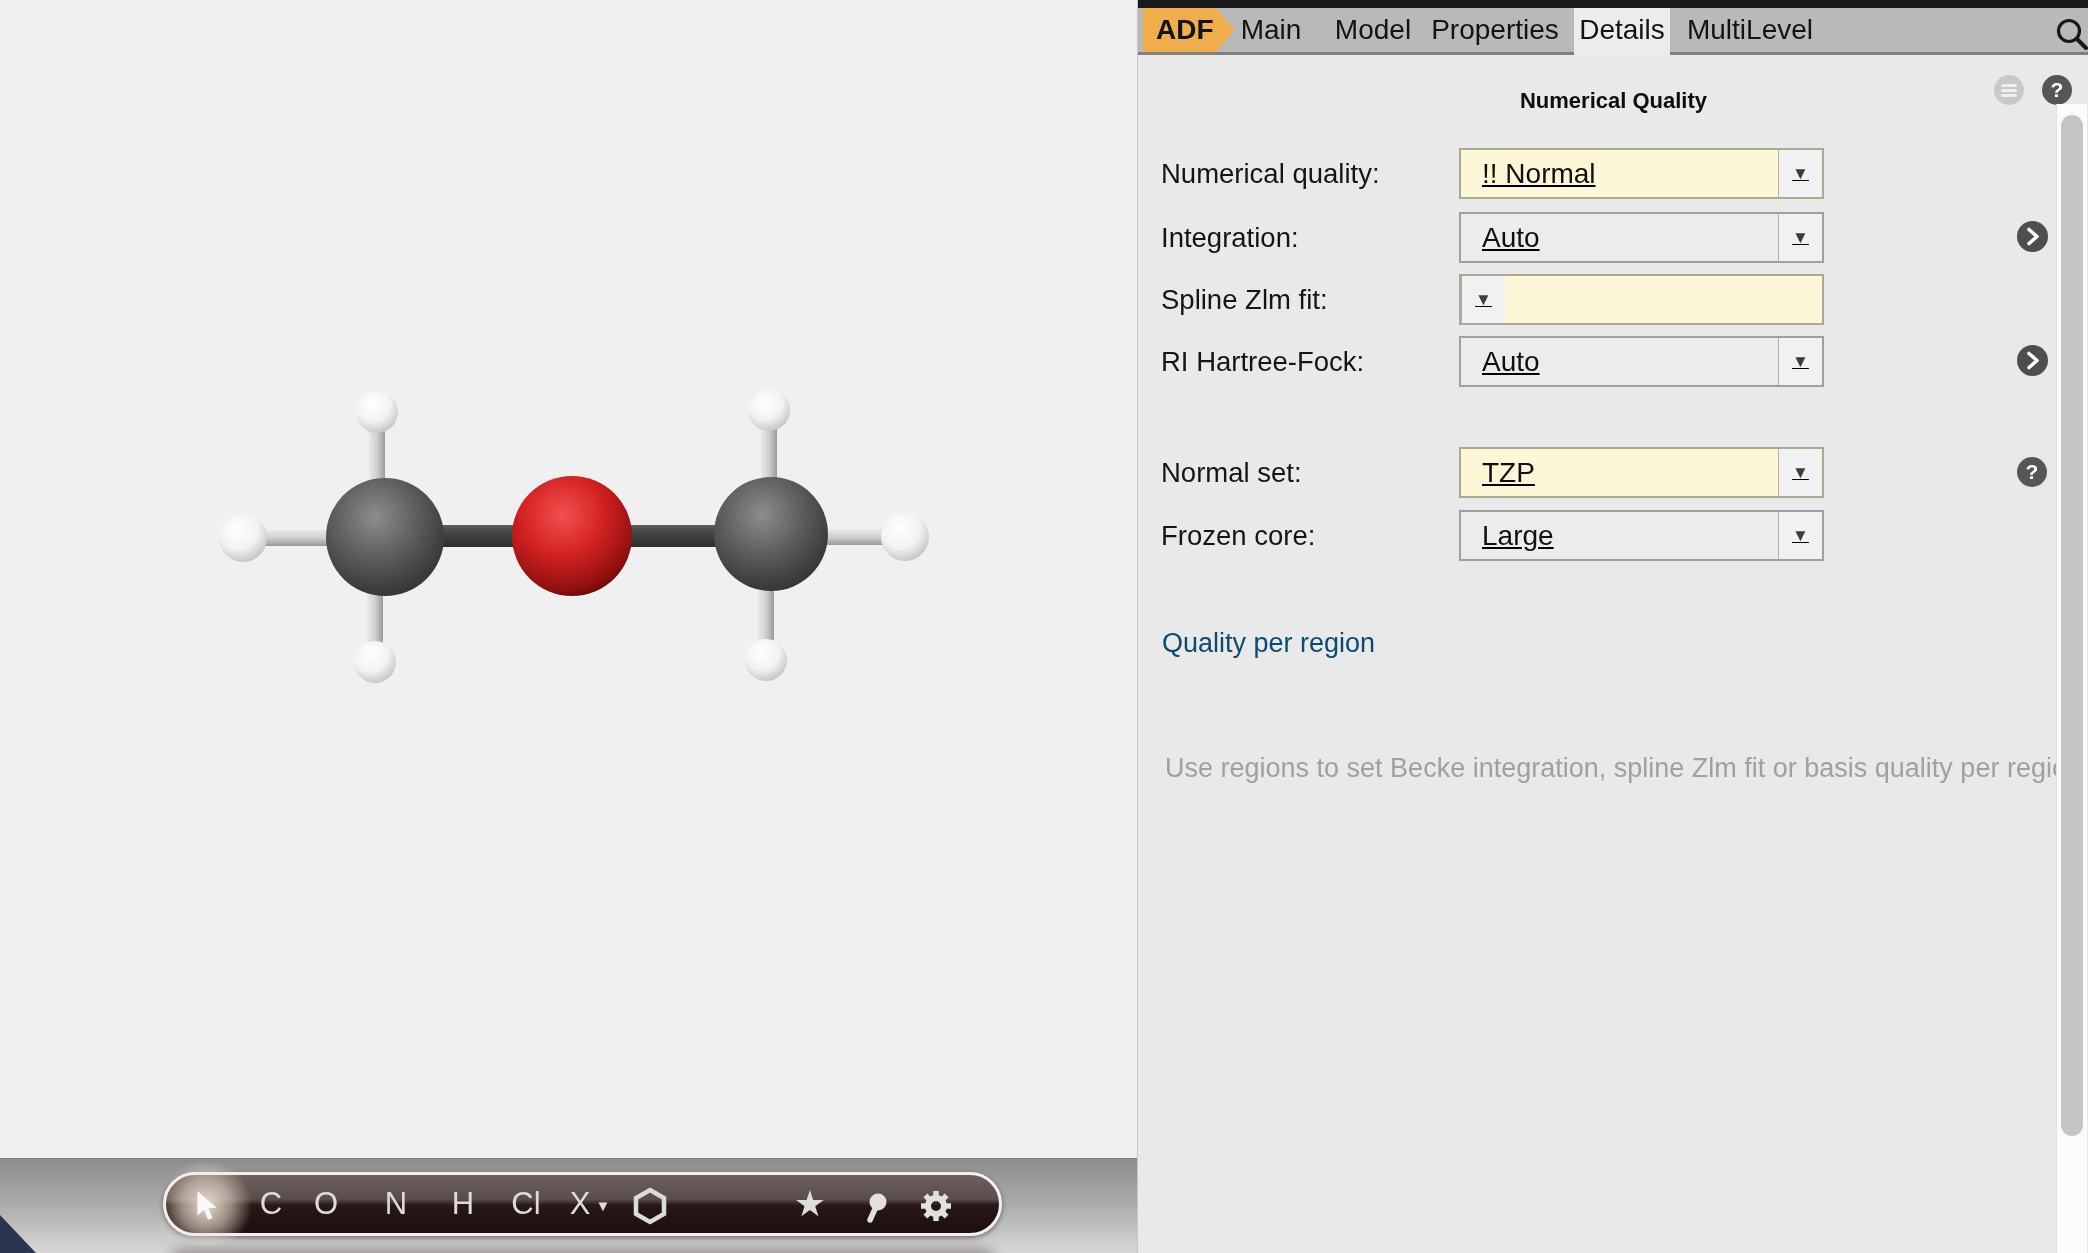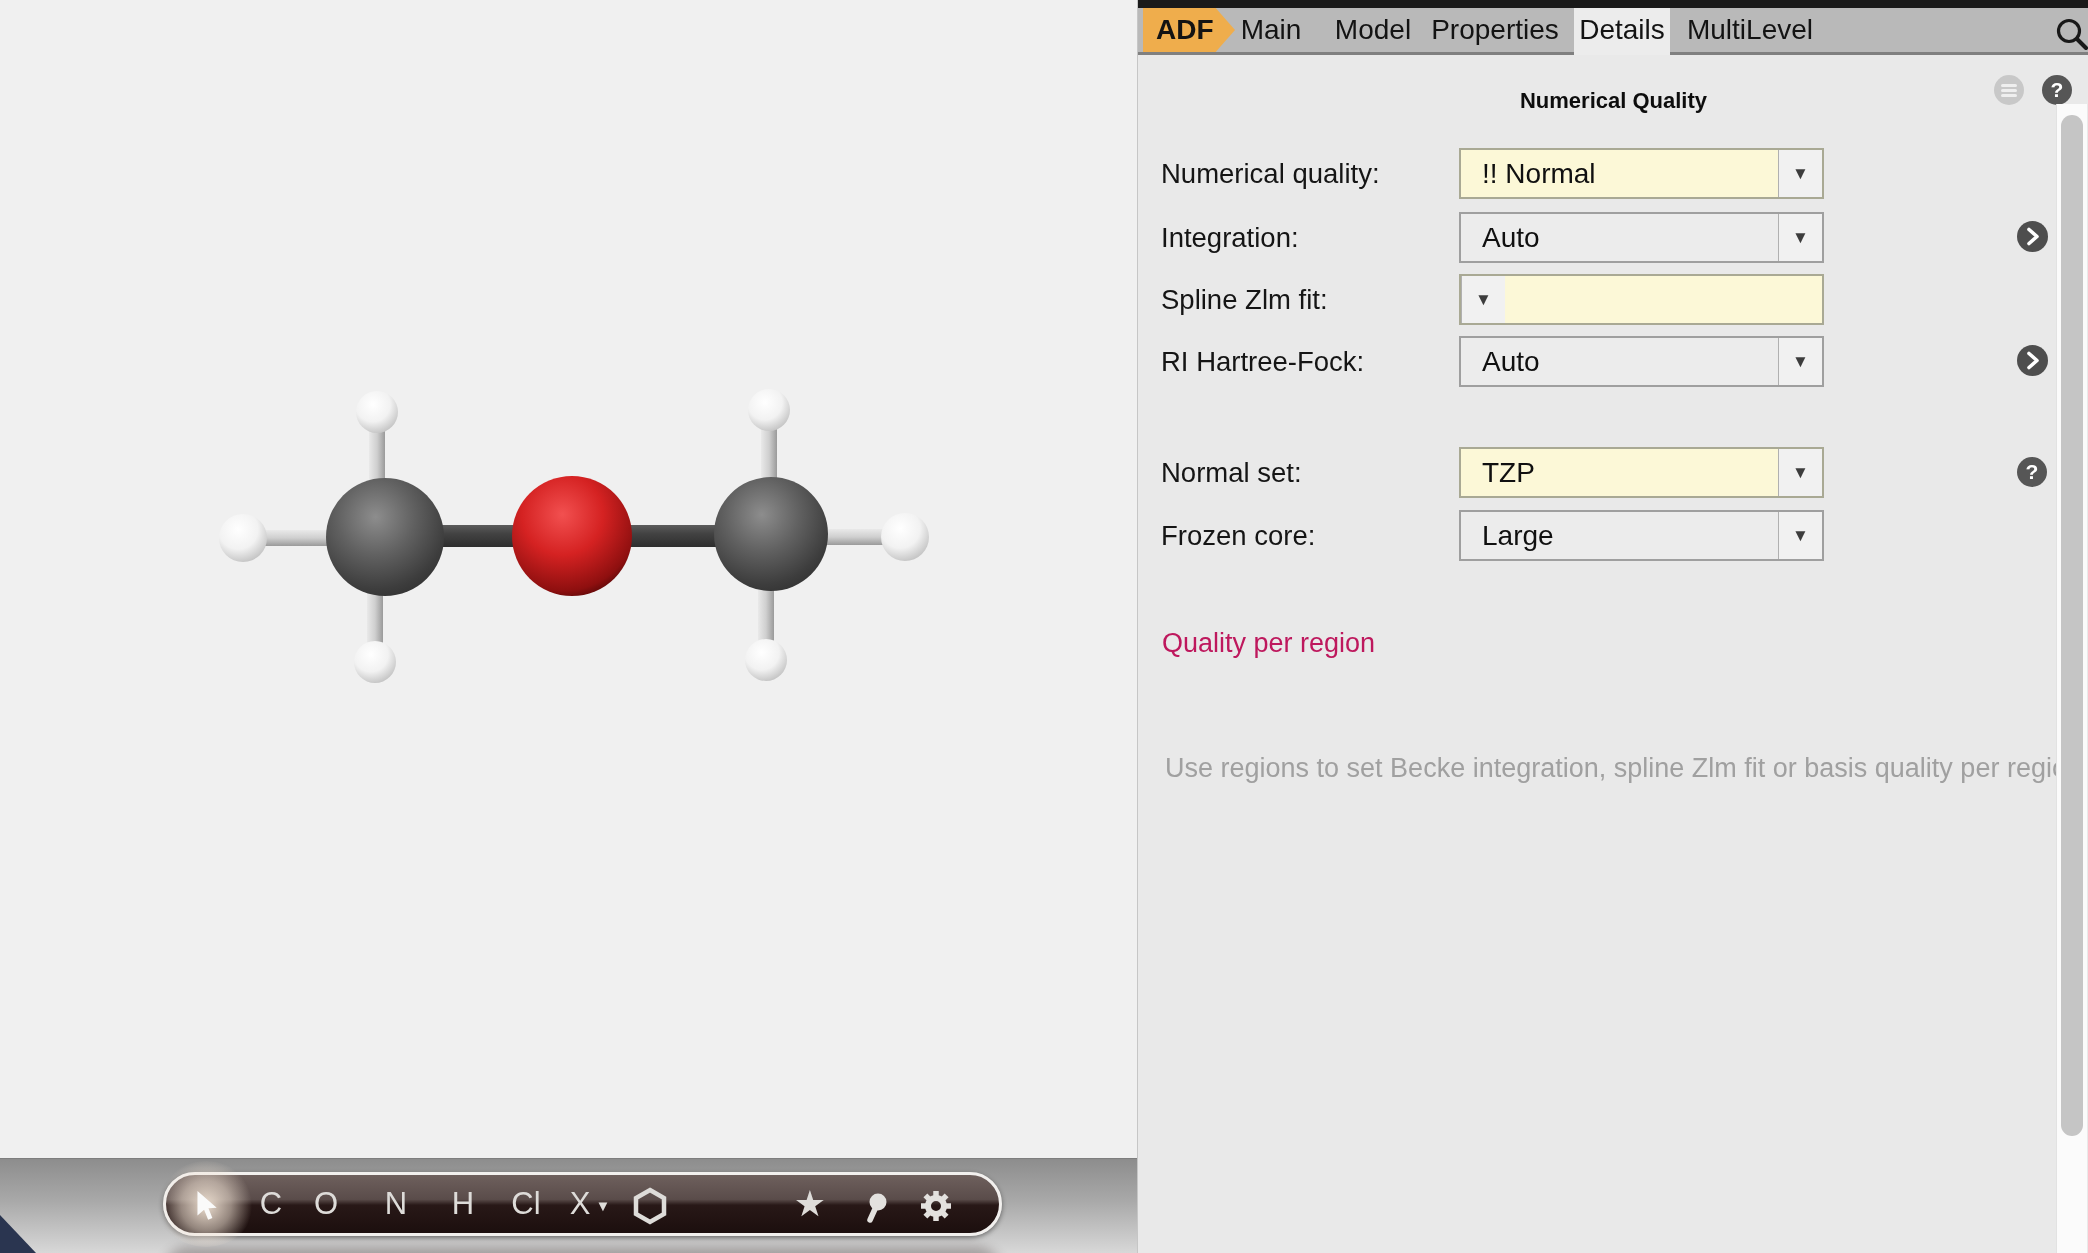--- a/index.html
+++ b/index.html
@@ -50,28 +50,28 @@
     font-size:22px;font-weight:bold;color:#0d0d0d;}
   .round-btn{position:absolute;width:30px;height:30px;border-radius:50%;text-align:center;cursor:default;}
   #menu-btn{left:856px;top:75px;background:#c8c8c8;padding-top:7px;}
   #menu-btn i{display:block;width:16px;height:3px;background:#efefef;border-radius:2px;margin:2px auto;}
   .help-btn{background:#565656;color:#ffffff;font-size:21px;font-weight:bold;line-height:30px;}
   #header-help{left:904px;top:75px;}
 
   
   .field-label{position:absolute;left:23px;height:51px;line-height:51px;font-size:27.5px;color:#151515;white-space:nowrap;}
   .drop{position:absolute;left:321px;width:365px;height:51px;border:2px solid #9f9f9f;background:#ececec;
-    display:flex;align-items:stretch;cursor:default;}
+    display:flex;align-items:stretch;cursor:default;text-decoration:underline;}
   .drop.hl{background:#fcf8d7;border-color:#a9a994;}
   .drop-value{flex:1;line-height:47px;font-size:28px;color:#101010;padding-left:21px;white-space:nowrap;overflow:hidden;}
   .drop-arrow{width:44px;border-left:1px solid #b0b0b0;background:#f1f1f1;text-align:center;line-height:47px;}
   .drop-arrow .tri{font-size:17px;color:#3c3c3c;}
   .y1{top:148px;} .y2{top:212px;} .y3{top:274px;} .y4{top:336px;} .y5{top:447px;} .y6{top:510px;}
   .chevron-btn{position:absolute;left:879px;width:31px;height:31px;border-radius:50%;background:#4e4e4e;cursor:default;}
-  #section-label{position:absolute;left:24px;top:628px;font-size:27px;color:#be185d;}
+  #section-label{position:absolute;left:24px;top:628px;font-size:27px;color:#0c4a6e;}
   #region-note{position:absolute;left:27px;top:753px;font-size:27px;color:#a0a0a0;white-space:nowrap;}
 
   
   #scroll-track{position:absolute;left:918px;top:104px;width:31px;height:1149px;background:#fbfbfb;border-left:1px solid #e2e2e2;}
   #scroll-thumb{position:absolute;left:4px;top:11px;width:22px;height:1021px;border-radius:11px;background:#c5c5c5;}
 </style>
 </head>
 <body>
 
 <div id="screen">

